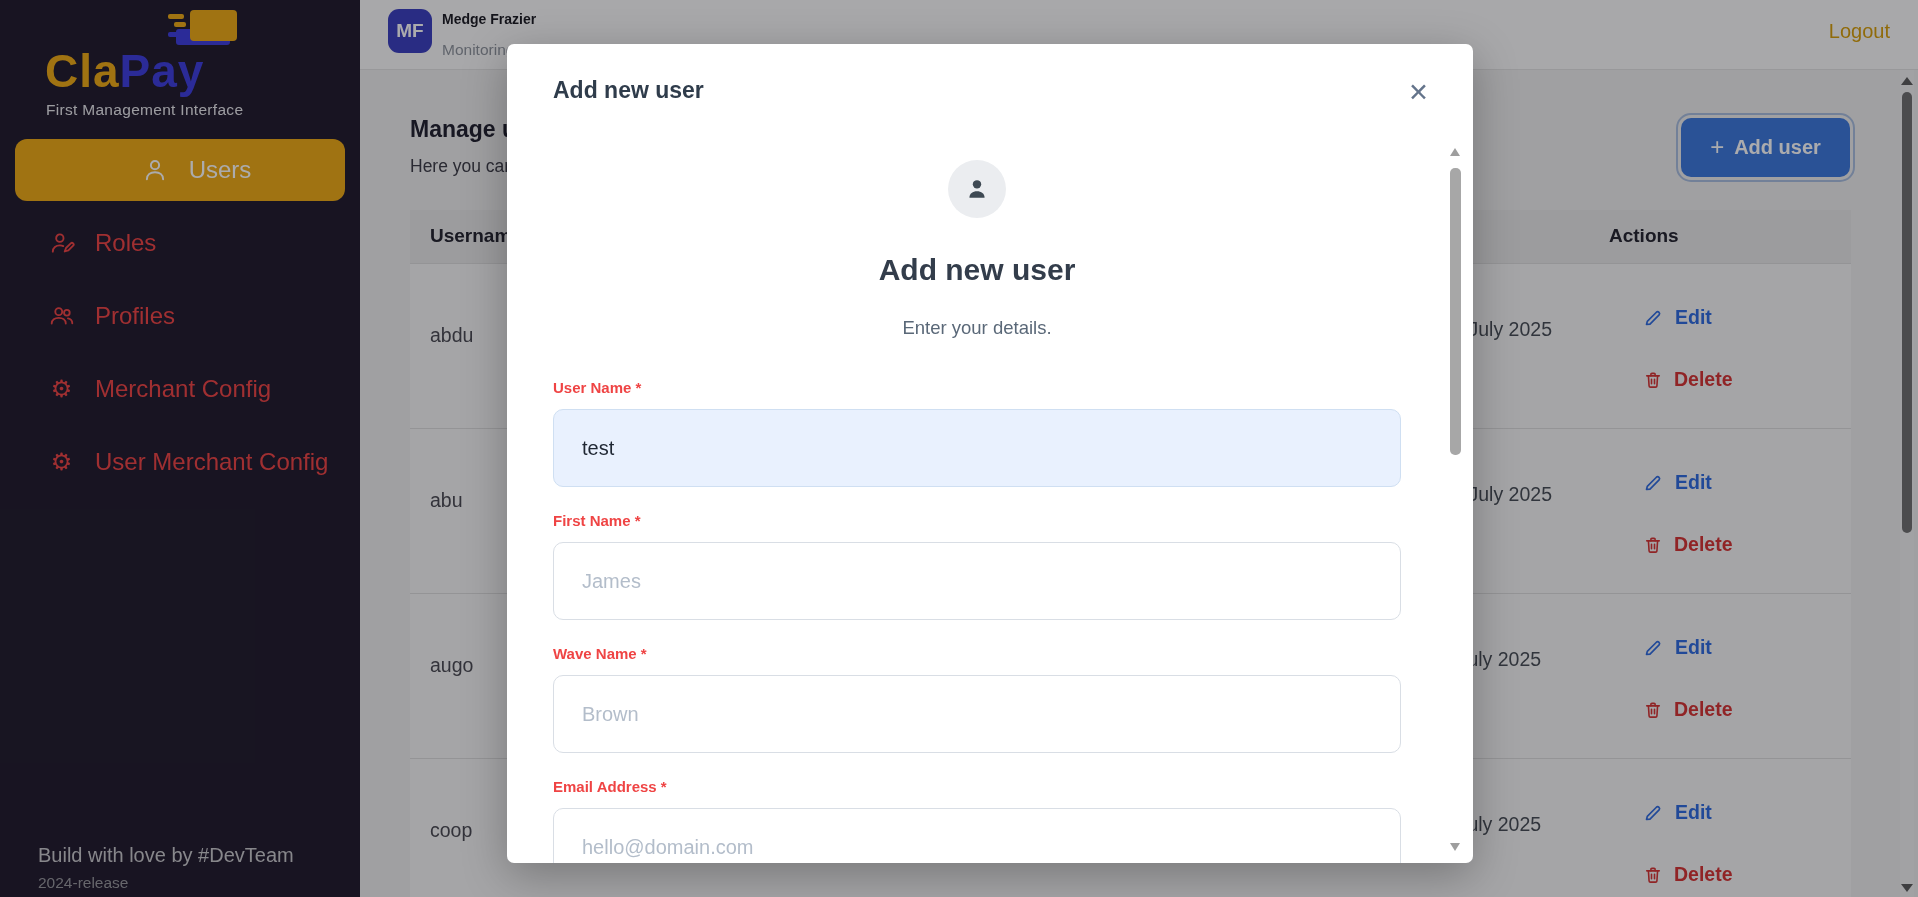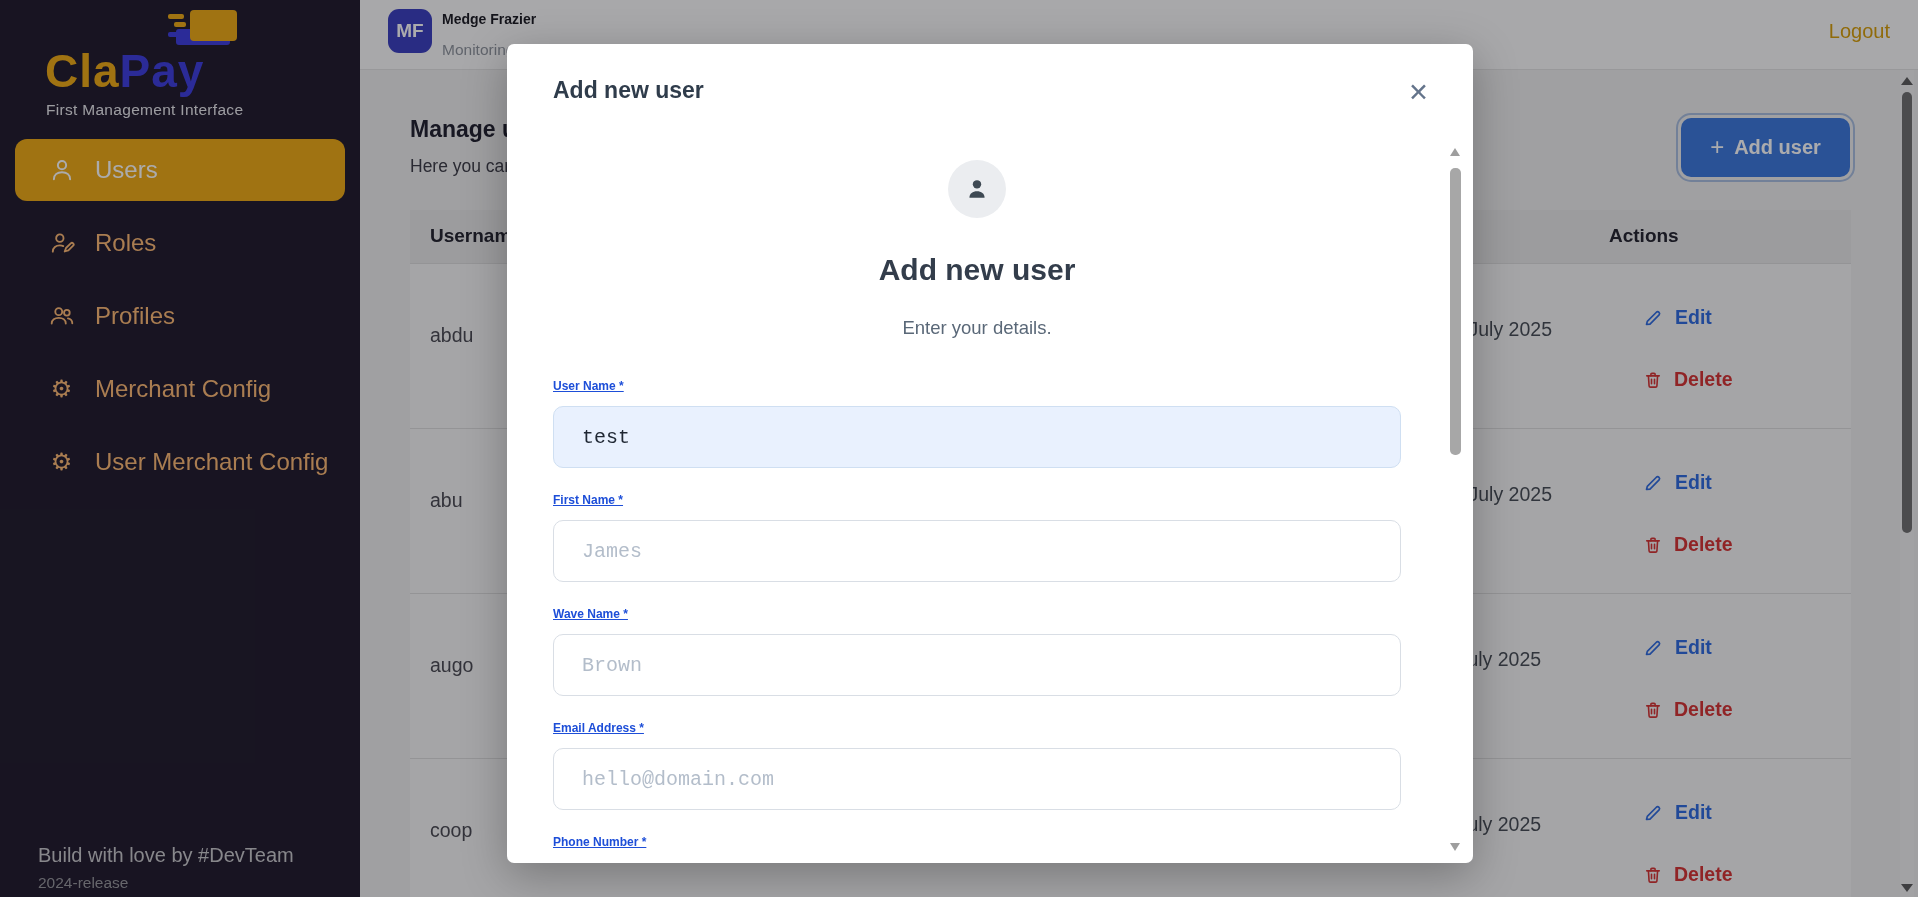--- a/index.html
+++ b/index.html
@@ -13,22 +13,22 @@
   .lm-blue  { position:absolute; left:8px;  top:19px; width:54px; height:16px; border-radius:3px; background:var(--indigo); z-index:1; }
   .lm-line  { position:absolute; border-radius:2px; }
   .l1 { left:0;  top:4px;  width:16px; height:5px; background:var(--gold); }
   .l2 { left:6px; top:12px; width:12px; height:5px; background:var(--gold); }
   .l3 { left:0;  top:22px; width:10px; height:5px; background:var(--indigo); }
   .logo-text { position:absolute; left:45px; top:44px; font-size:46px; font-weight:600; letter-spacing:1px; }
   .logo-text .gold { color:var(--gold); }
   .logo-text .indigo { color:var(--indigo); }
   .tagline { position:absolute; left:46px; top:101px; font-size:15.5px; color:#e8e8ec; letter-spacing:.3px; }
   .nav { position:absolute; left:15px; top:139px; width:330px; }
-  .nav-item { height:62px; margin-bottom:11px; border-radius:12px; display:flex; align-items:center; padding-left:33px; gap:20px; color:#fdba74; font-size:24px; cursor:pointer; }
-  .nav-item.active { background:var(--gold); color:#fff; }
+  .nav-item { height:62px; margin-bottom:11px; border-radius:12px; display:flex; align-items:center; padding-left:33px; gap:20px; color:#ef4444; font-size:24px; cursor:pointer; }
+  .nav-item.active { background:var(--gold); color:#fff;justify-content:center; }
   .nav-icon { width:27px; height:27px; display:flex; align-items:center; justify-content:center; font-size:24px; line-height:1; }
   .nav-icon svg { display:block; }
   .side-footer-1 { position:absolute; left:38px; top:844px; font-size:20px; color:#c9c9cc; }
   .side-footer-2 { position:absolute; left:38px; top:874px; font-size:15.5px; color:#97979c; }
 
   
   .topbar { position:absolute; left:360px; top:0; width:1558px; height:70px; background:#fbfbfb; border-bottom:1px solid #e2e2e2; z-index:1; }
   .avatar { position:absolute; left:28px; top:9px; width:44px; height:44px; border-radius:11px; background:var(--avatar_indigo); color:#fff; font-size:19px; font-weight:600; display:flex; align-items:center; justify-content:center; }
   .user-name { position:absolute; left:82px; top:11px; font-size:14px; font-weight:600; color:#1b1b22; }
   .user-sub  { position:absolute; left:82px; top:41px; font-size:15.5px; color:#8d939c; }
@@ -63,22 +63,22 @@
   .overlay { position:absolute; inset:0; background:rgba(10,10,14,0.34); z-index:10; }
   .modal { position:absolute; left:507px; top:44px; width:966px; height:819px; background:#fff; border-radius:7px; box-shadow:0 12px 45px rgba(0,0,0,0.28); z-index:20; overflow:hidden; }
   .modal-title { position:absolute; left:46px; top:33px; font-size:23px; font-weight:700; color:#2f3c4b; }
   .modal-close { position:absolute; right:44px; top:36px; font-size:25px; color:#64748b; cursor:pointer; line-height:1; }
   .modal-body { position:absolute; left:0; top:62px; width:100%; padding:0 72px 0 46px; }
   .m-avatar { width:58px; height:58px; border-radius:50%; background:#ebedf0; margin:54px auto 0; display:flex; align-items:center; justify-content:center; }
   .m-heading { margin-top:35px; text-align:center; font-size:30px; font-weight:600; color:#333d4b; }
   .m-sub { margin-top:30px; text-align:center; font-size:18.5px; color:#5a6878; }
   form { margin-top:40px; }
   .fgroup { margin-bottom:25px; }
-  .fgroup label { display:block; font-size:12px; font-weight:700; color:#1d4ed8; margin-bottom:13px;text-decoration:underline; }
-  .fgroup input { width:100%; height:62px; border-radius:10px; border:1.5px solid #d9dee5; background:#fff; font-size:20px; padding:0 28px; color:#1f2733; font-family:Liberation Mono, monospace; }
+  .fgroup label { display:block; font-size:15px; font-weight:700; color:#ef4444; margin-bottom:13px; }
+  .fgroup input { width:100%; height:78px; border-radius:10px; border:1.5px solid #d9dee5; background:#fff; font-size:20px; padding:0 28px; color:#1f2733; font-family:Liberation Sans, sans-serif; }
   .fgroup input::placeholder { color:#b3bdca; }
   .fgroup input.filled { background:#e9f1fe; border-color:#cfdff2; }
   
   .m-scroll { position:absolute; right:12px; top:96px; width:11px; height:716px; }
   .ms-thumb { position:absolute; left:0; top:28px; width:11px; height:287px; border-radius:5px; background:#a7a7a7; }
   .ms-up   { width:0; height:0; border-left:5.5px solid transparent; border-right:5.5px solid transparent; border-bottom:8px solid #9e9e9e; position:absolute; left:0; top:8px; }
   .ms-down { width:0; height:0; border-left:5.5px solid transparent; border-right:5.5px solid transparent; border-top:8px solid #9e9e9e; position:absolute; left:0; top:703px; }
 </style>
 </head>
 <body>

